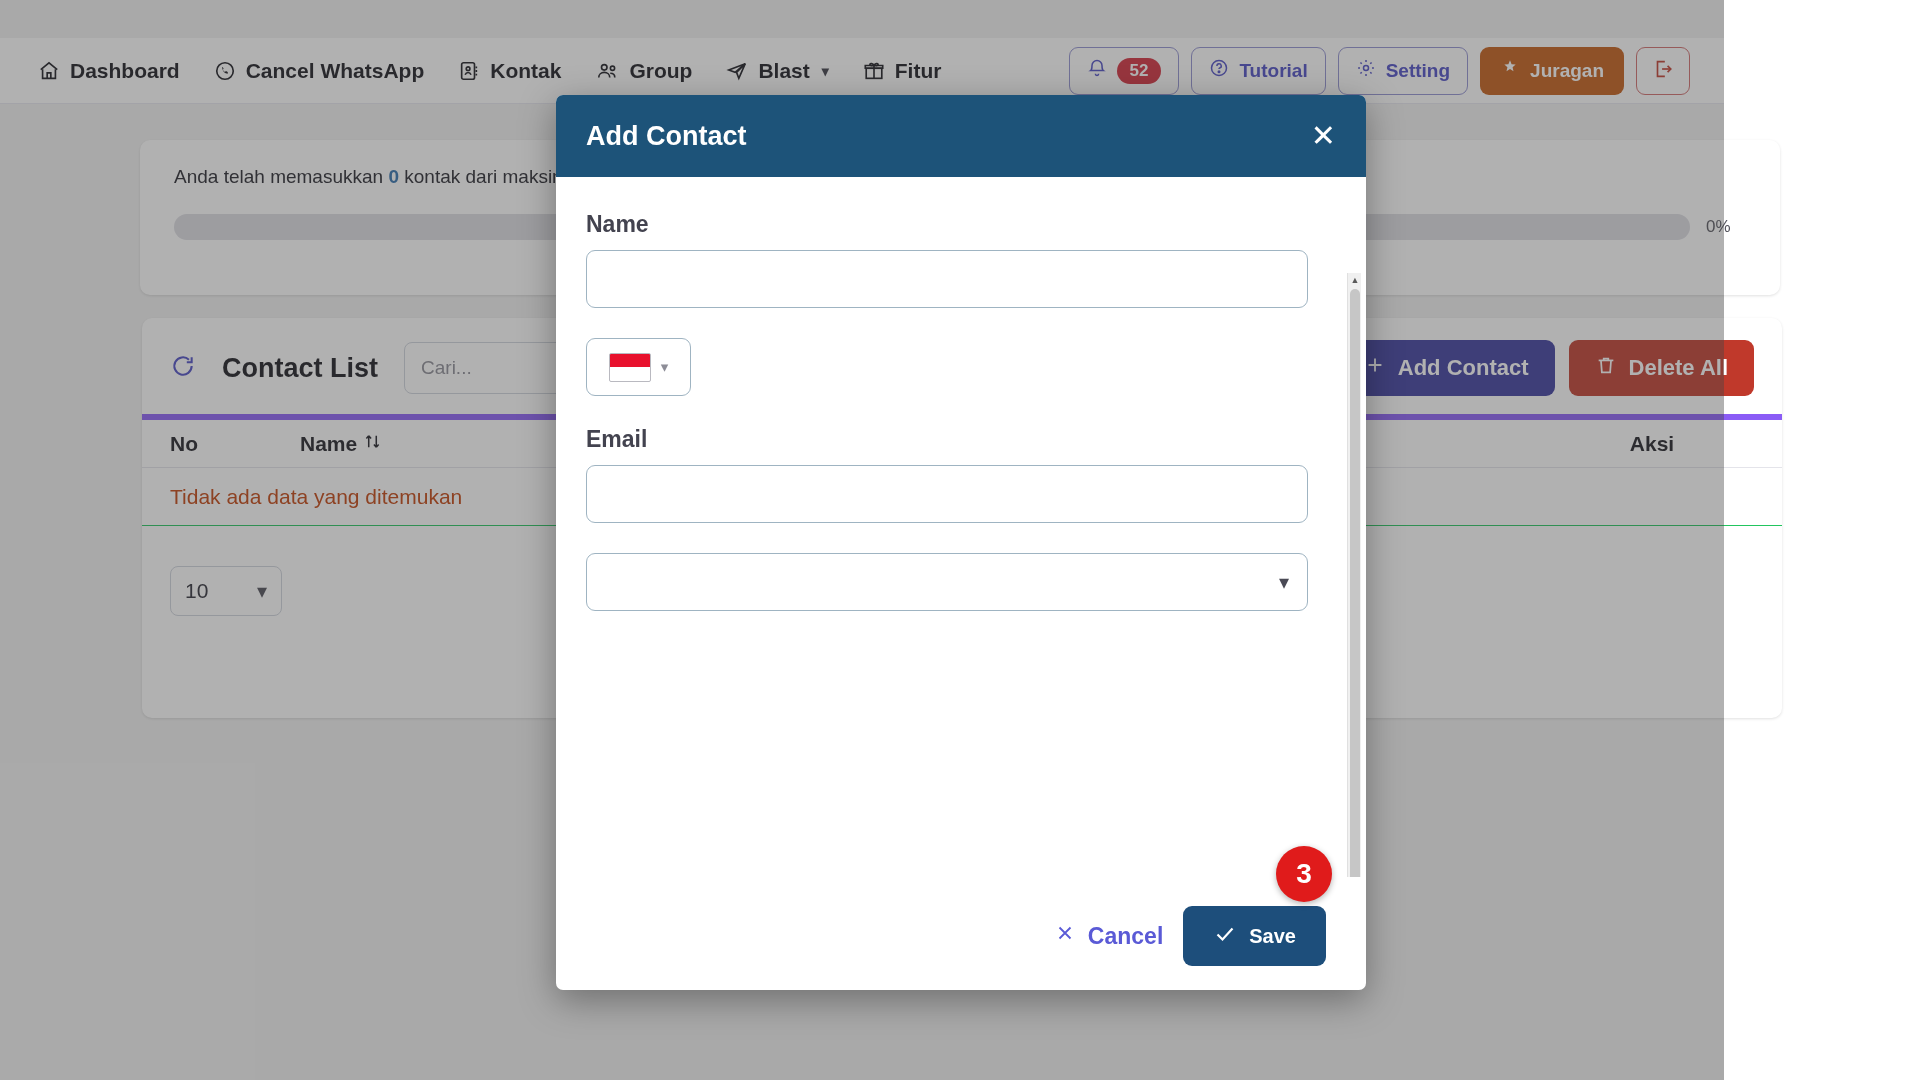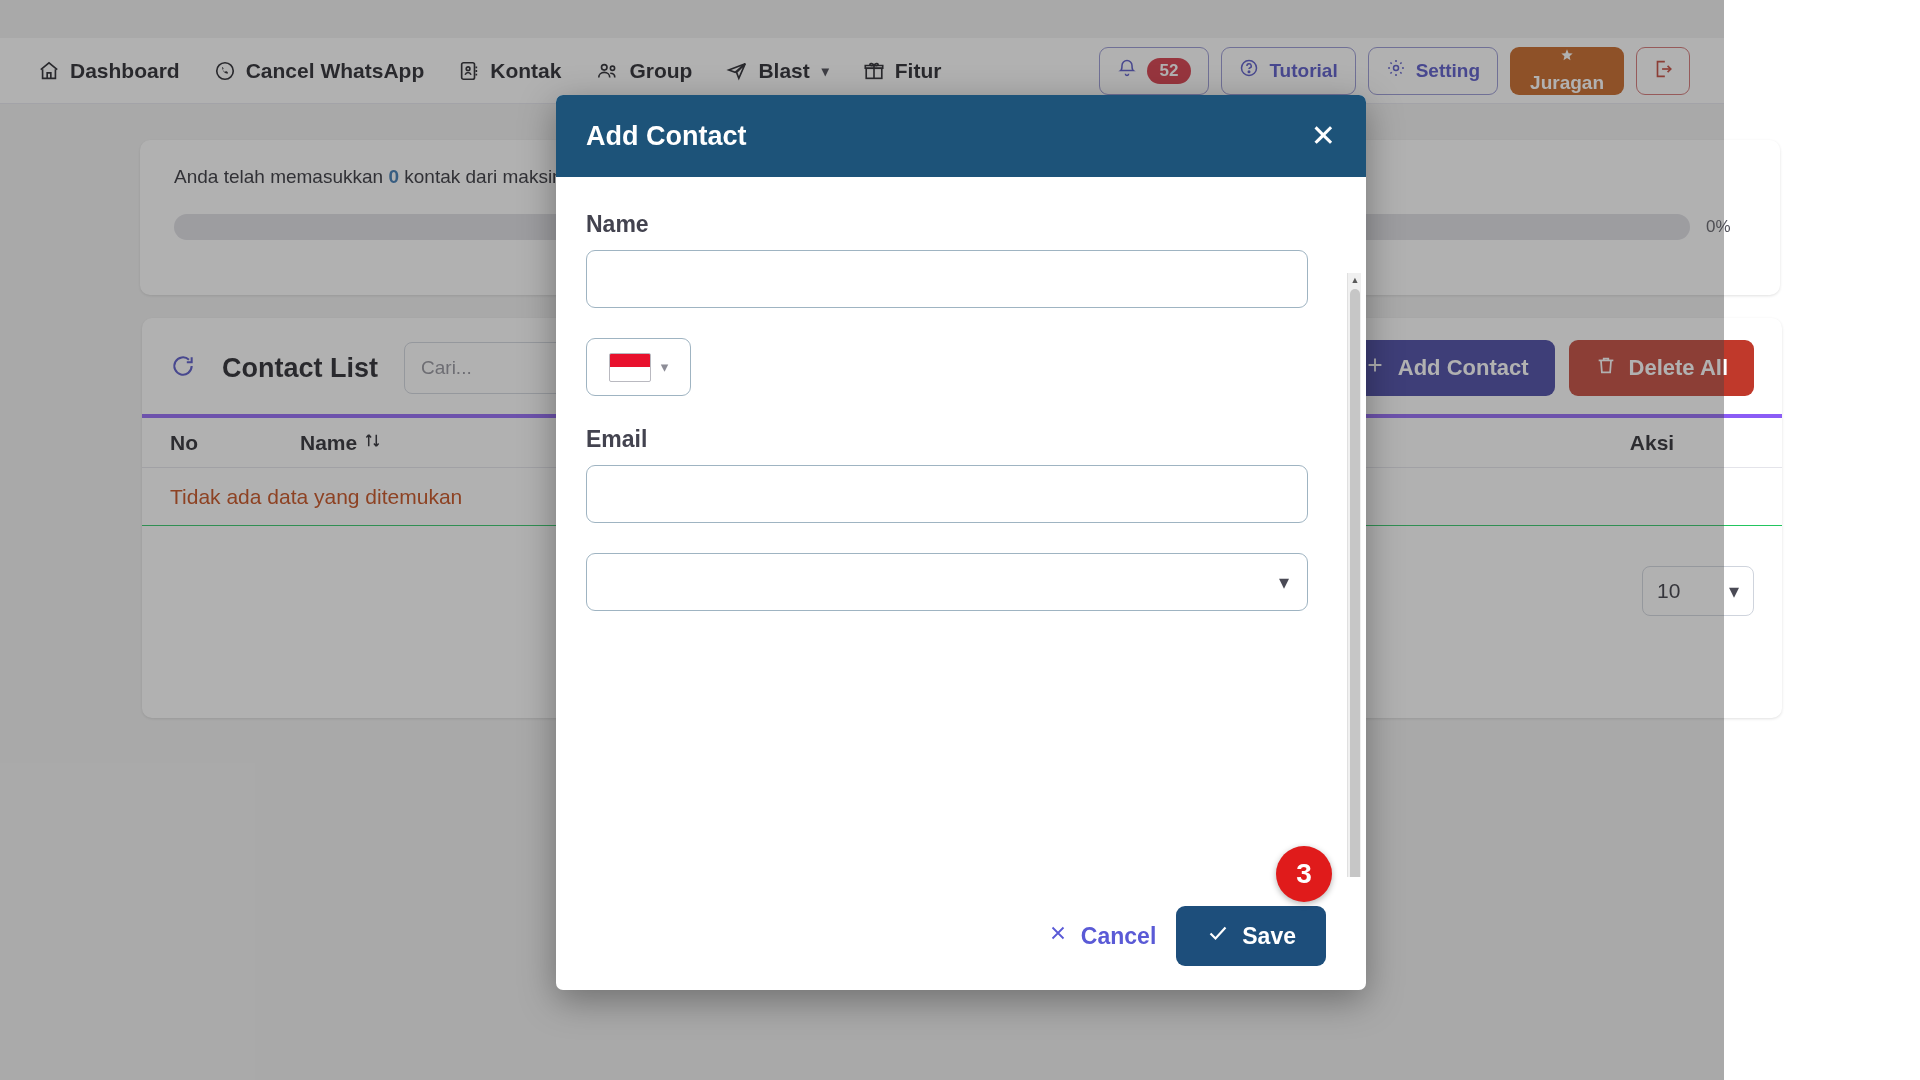--- a/index.html
+++ b/index.html
@@ -36,23 +36,23 @@
     border: 1px solid #8f8fd0; border-radius: 9px;
     height: 48px; padding: 0 17px;
     color: #4b4bc4; font-size: 19px; font-weight: bold;
     background: #ffffff;
   }
   .bell-badge {
     background: #d32a3a; color: #fff; border-radius: 999px;
     font-size: 17px; font-weight: bold; padding: 3px 13px; text-align: center;
   }
   .btn-juragan {
-    display: flex; align-items: center; 
+    display: flex; align-items: center; gap: 10px;
     background: #c35a13; color: #fff; border: none; border-radius: 9px;
-    height: 48px; padding: 0 20px; font-size: 19px; font-weight: bold; flex-direction: column;
+    height: 48px; padding: 0 20px; font-size: 19px; font-weight: bold;
   }
   .btn-logout {
     display: flex; align-items: center; justify-content: center;
     border: 1px solid #d06a6a; border-radius: 9px;
     height: 48px; width: 54px; color: #c0392b; background: #fff;
   }
 
   
   .card {
     background: #ffffff; border-radius: 10px;
@@ -83,31 +83,31 @@
   }
   .btn-del {
     display: flex; align-items: center; gap: 12px;
     background: #c0392b; color: #fff; border: none; border-radius: 9px;
     height: 56px; padding: 0 26px; font-size: 22px; font-weight: bold;
   }
 
   .table { margin-top: 18px; width: 100%; }
   .thead {
     display: flex; align-items: center; height: 54px;
-    border-top: 4px solid #8b5cf6; border-bottom: 1px solid #e4e4ea;
+    border-top: 6px solid #8b5cf6; border-bottom: 1px solid #e4e4ea;
     padding: 0 0 0 28px;
   }
   .th { font-size: 21px; font-weight: bold; color: #1a1a22; display: flex; align-items: center; gap: 7px; }
   .th-no { width: 130px; }
   .th-name { width: 260px; }
   .th-spacer { flex: 1; }
   .th-aksi { width: 260px; justify-content: center; }
   .empty-row { height: 58px; display: flex; align-items: center; padding-left: 28px;
                font-size: 21px; color: #c2410c; border-bottom: 1px solid #22c55e; }
-  .pager { display: flex; justify-content: flex-end; padding: 40px 28px 0 28px; }
+  .pager { display: flex; justify-content: flex-start; padding: 40px 28px 0 28px; }
   .pager-select {
     display: flex; align-items: center; justify-content: space-between;
     width: 112px; height: 50px; border: 1px solid #cfd4dd; border-radius: 8px;
     padding: 0 14px; font-size: 21px; color: #2c2c36; background: #fff;
   }
 
   
   .dimmer { position: absolute; inset: 0; background: rgba(70,70,70,.42); }
 
   .modal {
@@ -164,21 +164,21 @@
     display: flex; align-items: center; justify-content: flex-end; gap: 20px;
     padding: 0 40px;
   }
   .btn-cancel {
     display: flex; align-items: center; gap: 12px; background: none; border: none;
     color: #5a5ad6; font-size: 23px; font-weight: bold;
   }
   .btn-save {
     display: flex; align-items: center; gap: 12px;
     background: #1d4e7b; color: #fff; border: none; border-radius: 9px;
-    height: 60px; padding: 0 30px; font-size: 23px; font-weight: bold;
+    height: 60px; padding: 0 30px; font-size: 20px; font-weight: bold;
   }
   .step-badge {
     position: absolute; right: 34px; top: -36px;
     width: 56px; height: 56px; border-radius: 50%;
     background: #e01b1b; color: #fff;
     display: flex; align-items: center; justify-content: center;
     font-size: 28px; font-weight: bold;
     box-shadow: 0 2px 6px rgba(0,0,0,.3);
   }
 </style>

